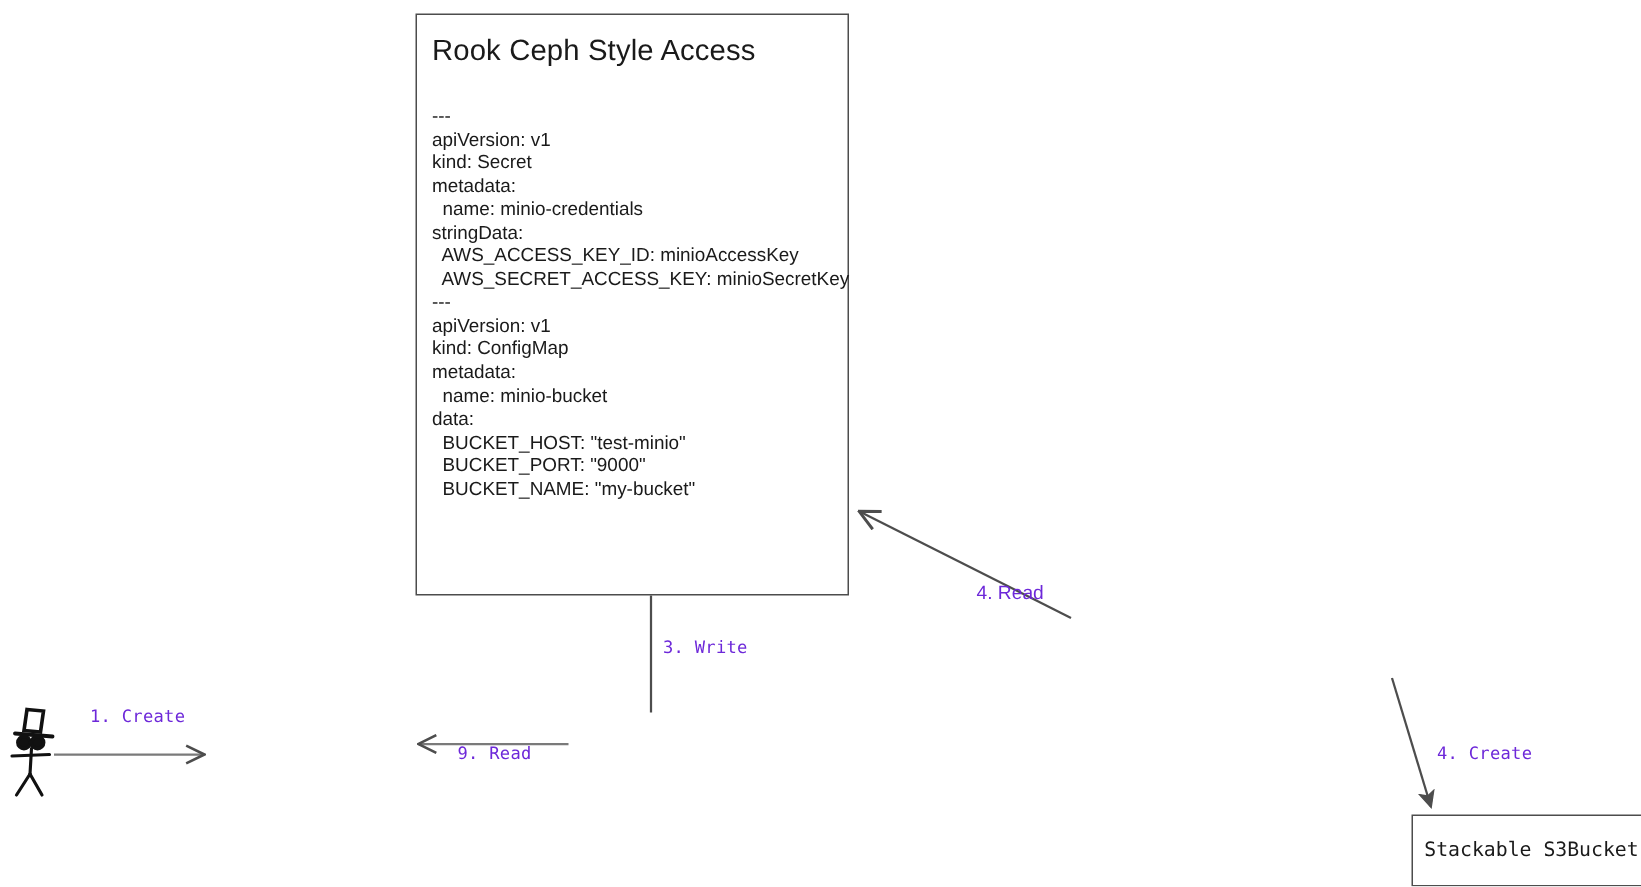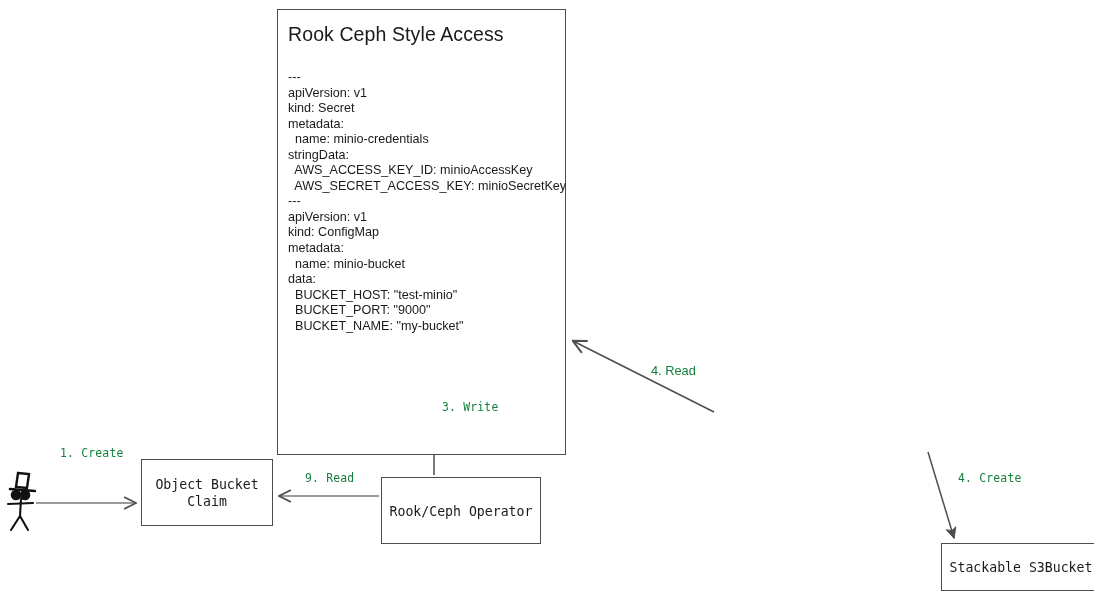--- a/index.html
+++ b/index.html
@@ -32,21 +32,21 @@
     box-sizing: border-box;
     background: #ffffff;
     border: 1.4px solid #4d4d4d;
   }
 
   
   #yaml-card {
     left: 277px;
     top: 9px;
     width: 289px;
-    height: 446px;
+    height: 388px;
   }
   #yaml-title {
     position: absolute;
     left: 10px;
     top: 13px;
     font-size: 19.5px;
     color: #1a1a1a;
     letter-spacing: 0.1px;
     white-space: nowrap;
   }
@@ -91,23 +91,24 @@
   #obc-node     { left: 141px; top: 459px; width: 132px; height: 67px; }
   #operator-node{ left: 381px; top: 477px; width: 160px; height: 67px; }
   #srkk-node    { left: 710px; top: 411px; width: 241px; height: 38px; }
   #s3bucket-node{ left: 941px; top: 543px; width: 160px; height: 48px; }
 
   
   .edge-label {
     position: absolute;
     font-family: "DejaVu Sans Mono", monospace;
     font-size: 11.4px;
-    color: #15803d;
+    color: #6d28d9;
     white-space: nowrap;
     letter-spacing: 0.2px;
+    margin-top: 24px;
   }
   .edge-label.sans {
     font-family: "Liberation Sans", sans-serif;
     font-size: 12.8px;
     letter-spacing: 0px;
   }
   #label-create-1 { left: 60px;  top: 446px; }
   #label-read-2   { left: 305px; top: 471px; }
   #label-write-3  { left: 442px; top: 400px; }
   #label-read-4   { left: 651px; top: 363px; }
@@ -195,28 +196,21 @@
 apiVersion: v1
 kind: ConfigMap
 metadata:
   name: minio-bucket
 data:
   BUCKET_HOST: "test-minio"
   BUCKET_PORT: "9000"
   BUCKET_NAME: "my-bucket"</div>
   </div>
 
-  <div class="node" id="obc-node">
-    <div class="mono-box-label">Object Bucket
-Claim</div>
-  </div>
-
-  <div class="node" id="operator-node">
-    <div class="mono-box-label">Rook/Ceph Operator</div>
-  </div>
+
 
 
   <div class="node" id="s3bucket-node">
     <div class="mono-box-label">Stackable S3Bucket</div>
   </div>
 
   <div class="edge-label" id="label-create-1">1. Create</div>
   <div class="edge-label" id="label-read-2">9. Read</div>
   <div class="edge-label" id="label-write-3">3. Write</div>
   <div class="edge-label sans" id="label-read-4">4. Read</div>

